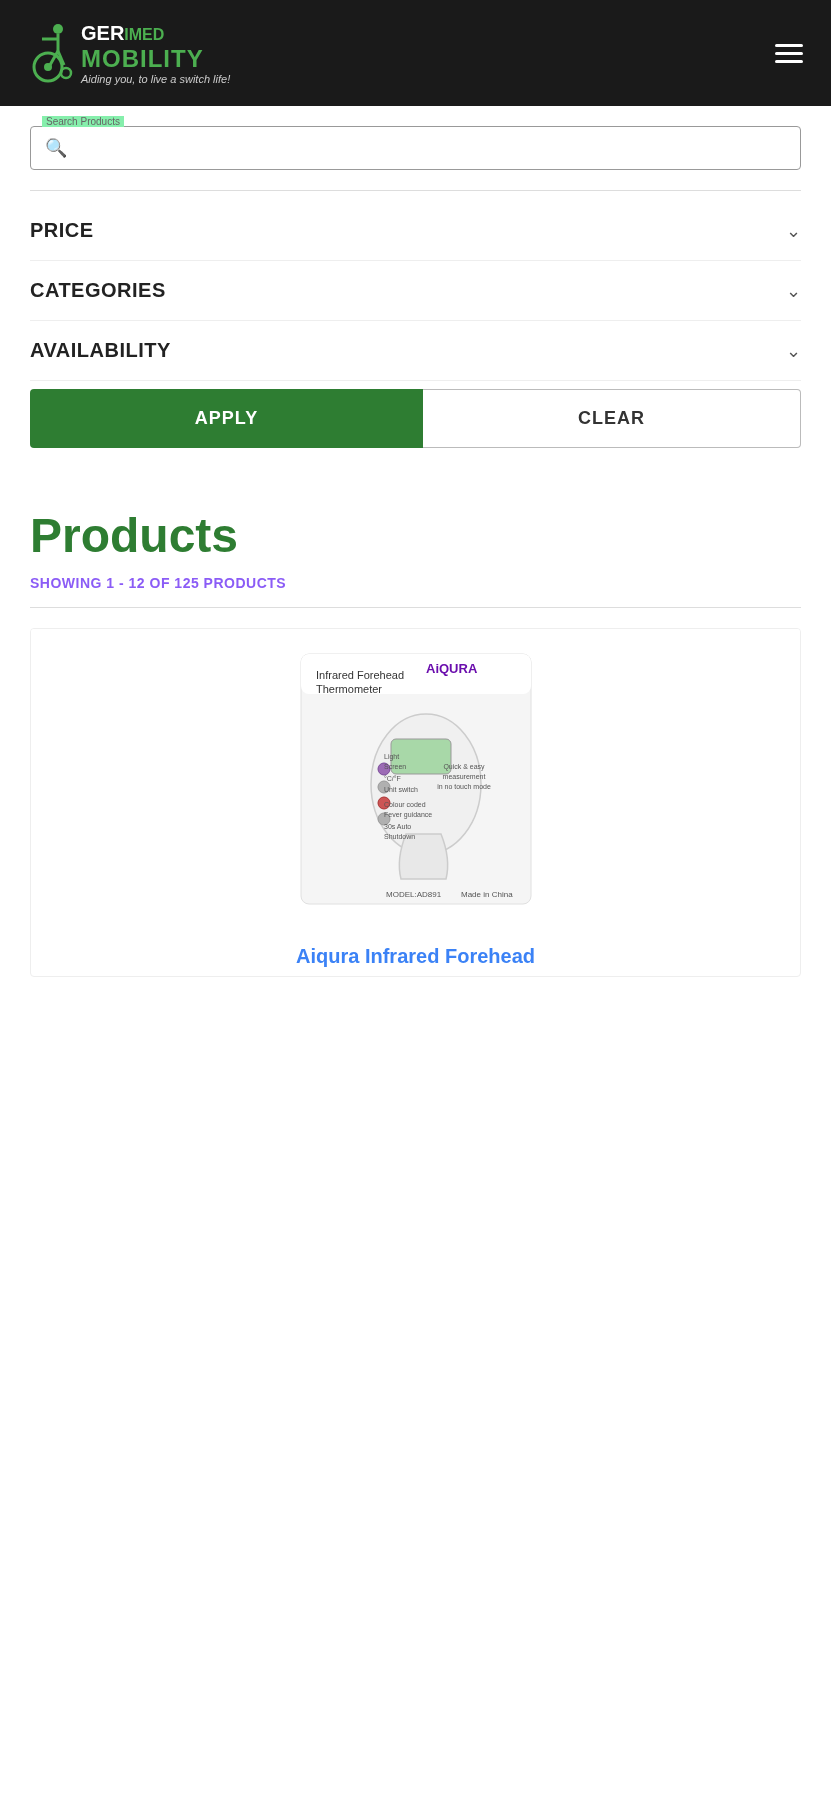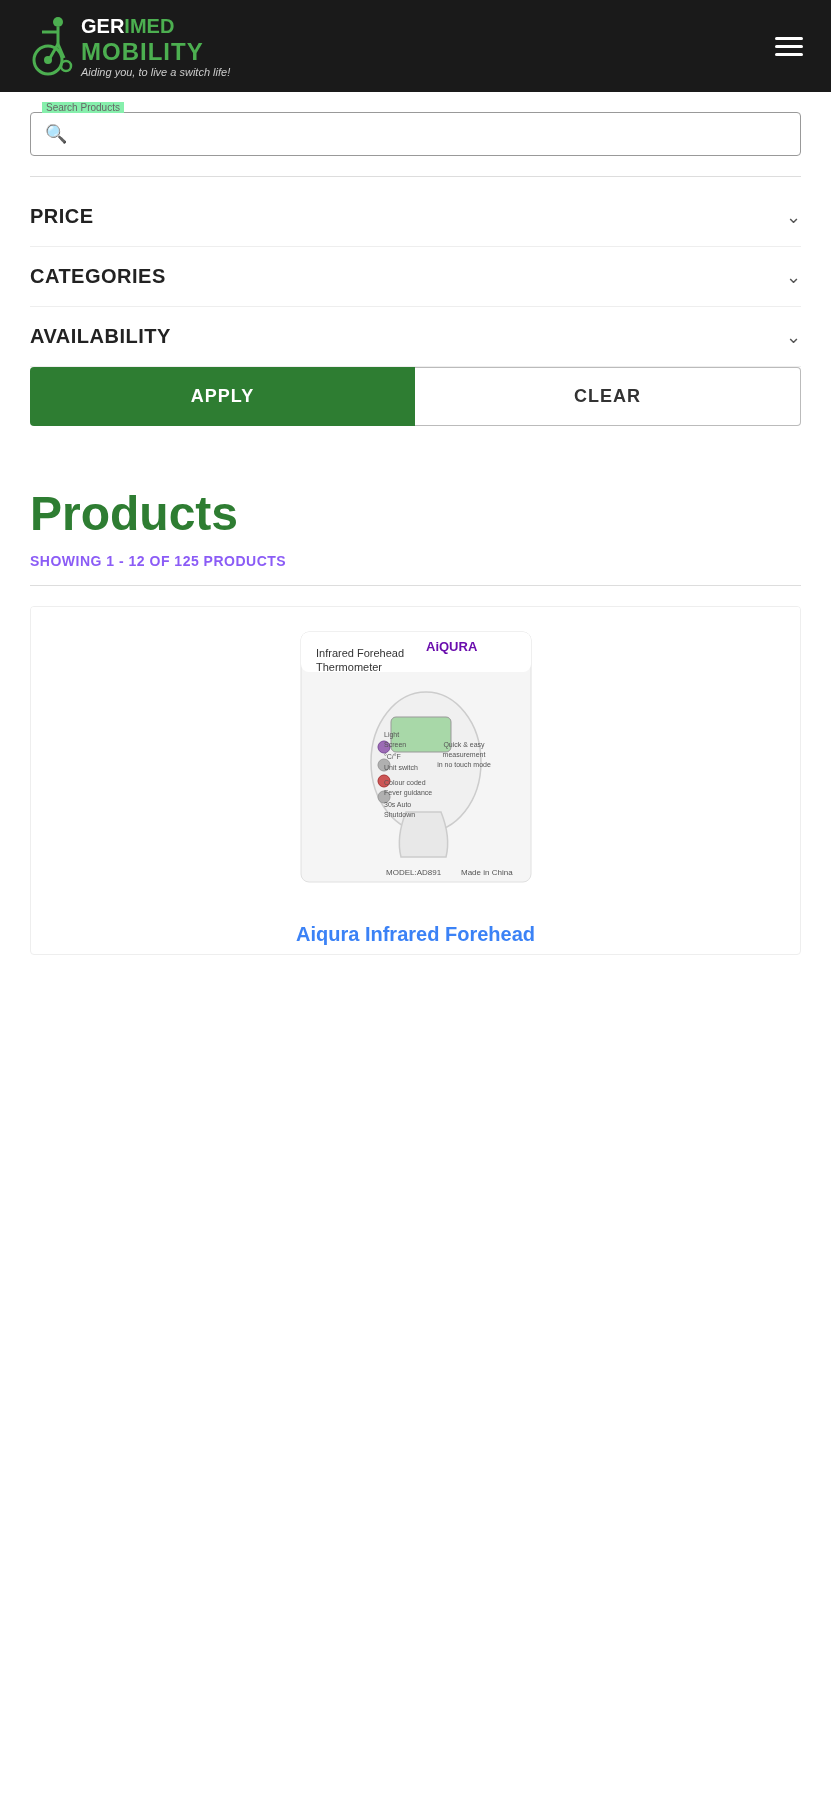--- a/index.html
+++ b/index.html
@@ -15,21 +15,21 @@
       min-height: 1800px;
     }
 
     
     .header {
       background: #1a1a1a;
       display: flex;
       align-items: center;
       justify-content: space-between;
       padding: 12px 20px;
-      height: 92px;
+      height: 106px;
     }
 
     .logo-brand {
       display: flex;
       flex-direction: column;
     }
 
     .hamburger-btn {
       background: none;
       border: none;
@@ -125,20 +125,21 @@
     }
 
     .chevron-icon {
       font-size: 18px;
       color: #555;
     }
 
     
     .filter-buttons {
       display: flex;
+      margin-top: 8px;
       margin-bottom: 30px;
     }
 
     .apply-btn {
       flex: 1;
       background: #2e7d32;
       color: #ffffff;
       border: none;
       padding: 18px 10px;
       font-size: 18px;
@@ -147,21 +148,21 @@
       letter-spacing: 1px;
       border-radius: 4px 0 0 4px;
     }
 
     .clear-btn {
       flex: 1;
       background: #ffffff;
       color: #333;
       border: 1.5px solid #bbb;
       border-left: none;
-      padding: 18px 10px;
+      padding: 18px 2px;
       font-size: 18px;
       font-weight: bold;
       cursor: pointer;
       letter-spacing: 1px;
       border-radius: 0 4px 4px 0;
     }
 
     
     .products-section {
       padding: 10px 30px 30px;
@@ -238,21 +239,21 @@
 
       <circle cx="28" cy="46" r="14" fill="none" stroke="#4caf50" stroke-width="3"></circle>
       <circle cx="28" cy="46" r="4" fill="#4caf50"></circle>
 
       <circle cx="46" cy="52" r="5" fill="none" stroke="#4caf50" stroke-width="2.5"></circle>
     </svg>
 
     <div class="logo-brand">
       <div style="display:flex; align-items:baseline;">
         <span style="color:#ffffff; font-size:20px; font-weight:bold;">GER</span>
-        <span style="color:#4caf50; font-size:20px; font-weight:bold;">IMED</span>
+        <span style="color:#4caf50; font-size:16px; font-weight:bold;">IMED</span>
       </div>
       <div style="color:#4caf50; font-size:24px; font-weight:bold; letter-spacing:1px;">MOBILITY</div>
       <div style="color:#cccccc; font-size:11px; font-style:italic;">Aiding you, to live a switch life!</div>
     </div>
   </div>
 
   <button class="hamburger-btn" aria-label="Menu">
     <div class="hamburger-line"></div>
     <div class="hamburger-line"></div>
     <div class="hamburger-line"></div>

